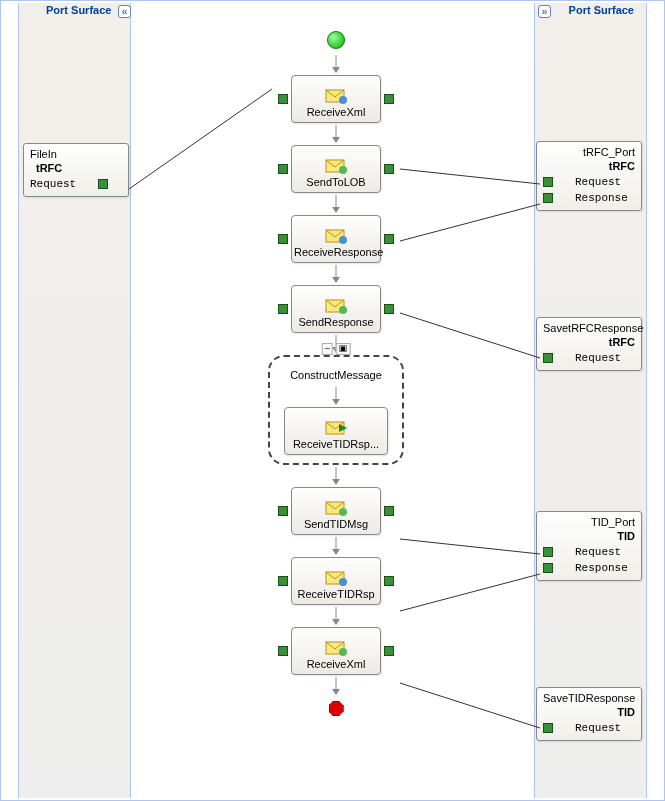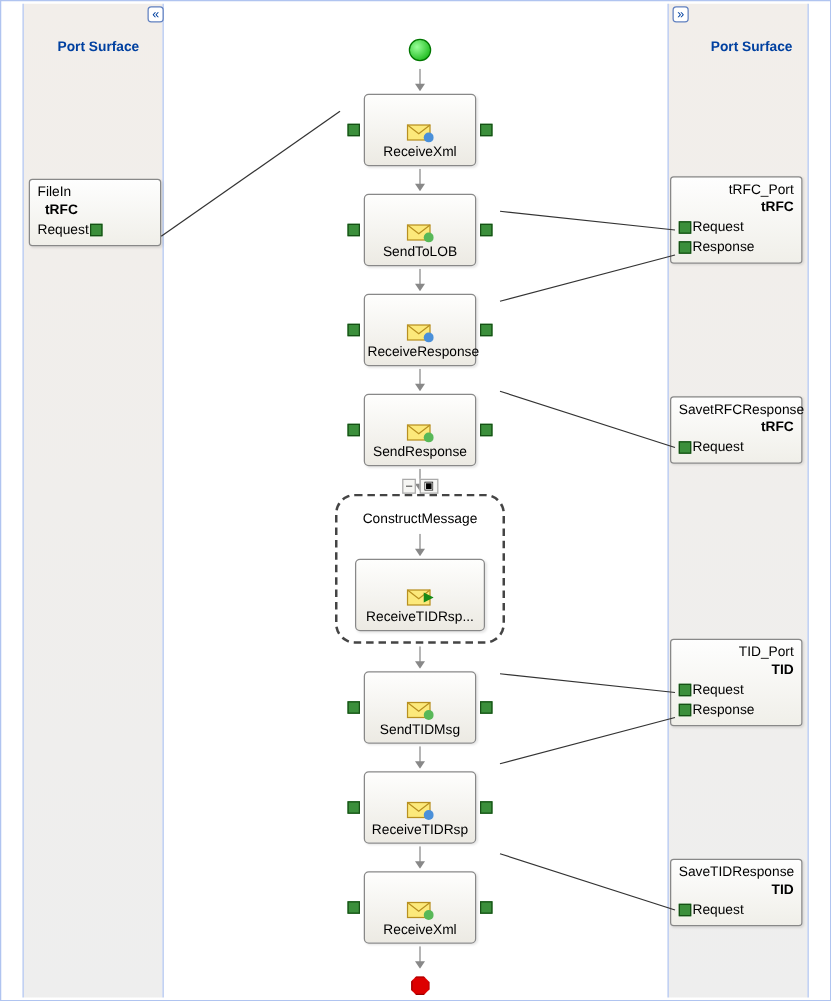--- a/index.html
+++ b/index.html
@@ -1,50 +1,50 @@
 <!DOCTYPE html>
 <html><head>
 <meta charset="utf-8">
 <style>
 * { box-sizing: border-box; margin: 0; padding: 0; }
 body { font-family: "Segoe UI", Tahoma, sans-serif; font-size: 11px; background: #fff; width: 665px; height: 801px; position: relative; overflow: hidden; border: 1px solid #b0c4f0; }
-.port-surface-header { position: absolute; top: 3px; font-weight: bold; color: #0040a0; font-size: 11px; z-index: 10; margin-top: 28px; }
+.port-surface-header { position: absolute; top: 3px; font-weight: bold; color: #0040a0; font-size: 11px; z-index: 10; }
 .psh-left { left: 45px; }
 .psh-right { right: 30px; }
 .chevron-btn { position: absolute; top: 4px; width: 13px; height: 13px; border: 1px solid #6080c0; border-radius: 3px; background: #fff; display: flex; align-items: center; justify-content: center; color: #0040a0; font-size: 10px; cursor: pointer; z-index: 10; }
 .chev-left { left: 117px; }
 .chev-right { right: 113px; }
 .panel-strip { position: absolute; top: 2px; bottom: 2px; width: 113px; background: linear-gradient(to bottom, #f2eeea, #eee); border-left: 1px solid #b0c4f0; border-right: 1px solid #b0c4f0; }
 .panel-left { left: 17px; }
 .panel-right { right: 17px; }
 .gutter { position: absolute; top: 2px; bottom: 2px; width: 15px; background: #fff; }
 .gutter-left { left: 2px; }
 .gutter-right { right: 2px; }
 
 .center-col { position: absolute; left: 265px; width: 140px; top: 30px; display: flex; flex-direction: column; align-items: center; }
 .start-circle { width: 18px; height: 18px; border-radius: 50%; background: radial-gradient(circle at 35% 35%, #9f9, #0a0); border: 1px solid #070; margin-bottom: 4px; }
 .end-oct { width: 15px; height: 15px; background: #d00; border: 1px solid #900; clip-path: polygon(30% 0%, 70% 0%, 100% 30%, 100% 70%, 70% 100%, 30% 100%, 0% 70%, 0% 30%); margin-top: 4px; }
-.shape-box { background: linear-gradient(#fefefd, #eceae3); border: 1px solid #888; border-radius: 4px; width: 90px; text-align: center; padding: 22px 2px 4px 2px; position: relative; box-shadow: 1px 1px 2px rgba(0,0,0,0.1); }
+.shape-box { background: linear-gradient(#fefefd, #eceae3); border: 1px solid #888; border-radius: 4px; width: 90px; text-align: center; padding: 12px 2px 4px 2px; position: relative; box-shadow: 1px 1px 2px rgba(0,0,0,0.1); }
 .shape-box .icon { width: 22px; height: 16px; margin: 0 auto 2px auto; display: block; }
 .arrow-v { width: 8px; height: 18px; display: block; margin: 2px auto; }
 .port-stub { position: absolute; width: 10px; height: 10px; background: #3b8f3b; border: 1px solid #155015; top: 50%; transform: translateY(-50%); }
 .stub-l { left: -14px; }
 .stub-r { right: -14px; }
 
 .construct-group { border: 2px dashed #444; border-radius: 16px; width: 136px; padding: 10px 6px 8px 6px; display: flex; flex-direction: column; align-items: center; position: relative; }
 .construct-label { font-size: 11px; margin: 2px 0 4px 0; }
 .group-tabs { position: absolute; top: -14px; left: 50%; transform: translateX(-50%); display: flex; gap: 3px; font-size: 9px; }
 .group-tabs span { background: #f6f6f4; border: 1px solid #aaa; padding: 0 2px; line-height: 1.1; }
 
 .port-box { position: absolute; background: linear-gradient(#fefefe, #f0efe9); border: 1px solid #888; border-radius: 3px; width: 106px; padding: 4px 6px 4px 6px; box-shadow: 1px 1px 2px rgba(0,0,0,0.1); }
 .port-box .pname { font-size: 11px; text-align: right; margin-bottom: 2px; }
 .port-box.leftbox .pname { text-align: left; }
 .port-box .ptype { font-size: 11px; text-align: right; margin-bottom: 2px; font-weight: bold; }
 .port-box.leftbox .ptype { text-align: left; padding-left: 6px; }
-.port-box .op { font-size: 11px; display: flex; align-items: center; gap: 1px; padding: 2px 0; }
+.port-box .op { font-size: 11px; display: flex; align-items: center; gap: 22px; padding: 2px 0; font-family: Liberation Mono, monospace; }
 .port-box.leftbox .op { justify-content: flex-end; flex-direction: row-reverse; }
 .port-box .op .opstub { width: 10px; height: 10px; background: #3b8f3b; border: 1px solid #155015; flex-shrink: 0; }
 
 svg.connectors { position: absolute; left: 0; top: 0; width: 665px; height: 801px; pointer-events: none; z-index: 2; }
 </style>
 </head>
 <body>
 
 <div class="gutter gutter-left"></div>
 <div class="gutter gutter-right"></div>

